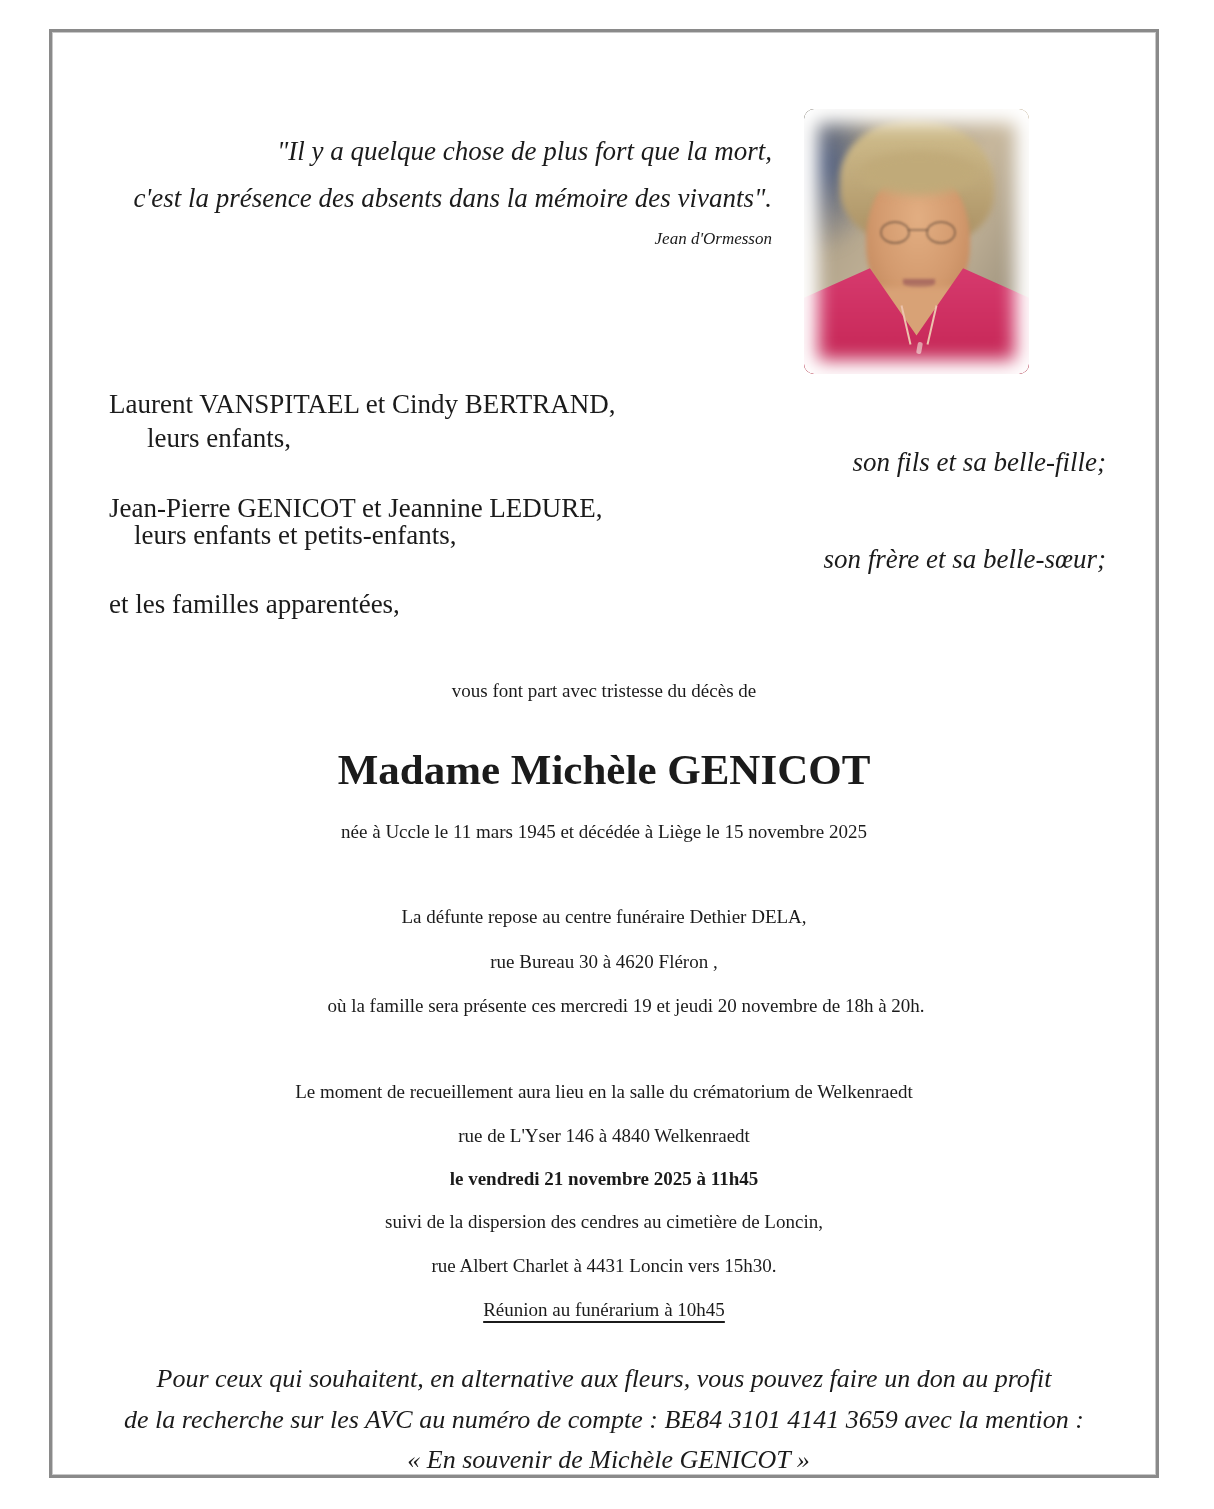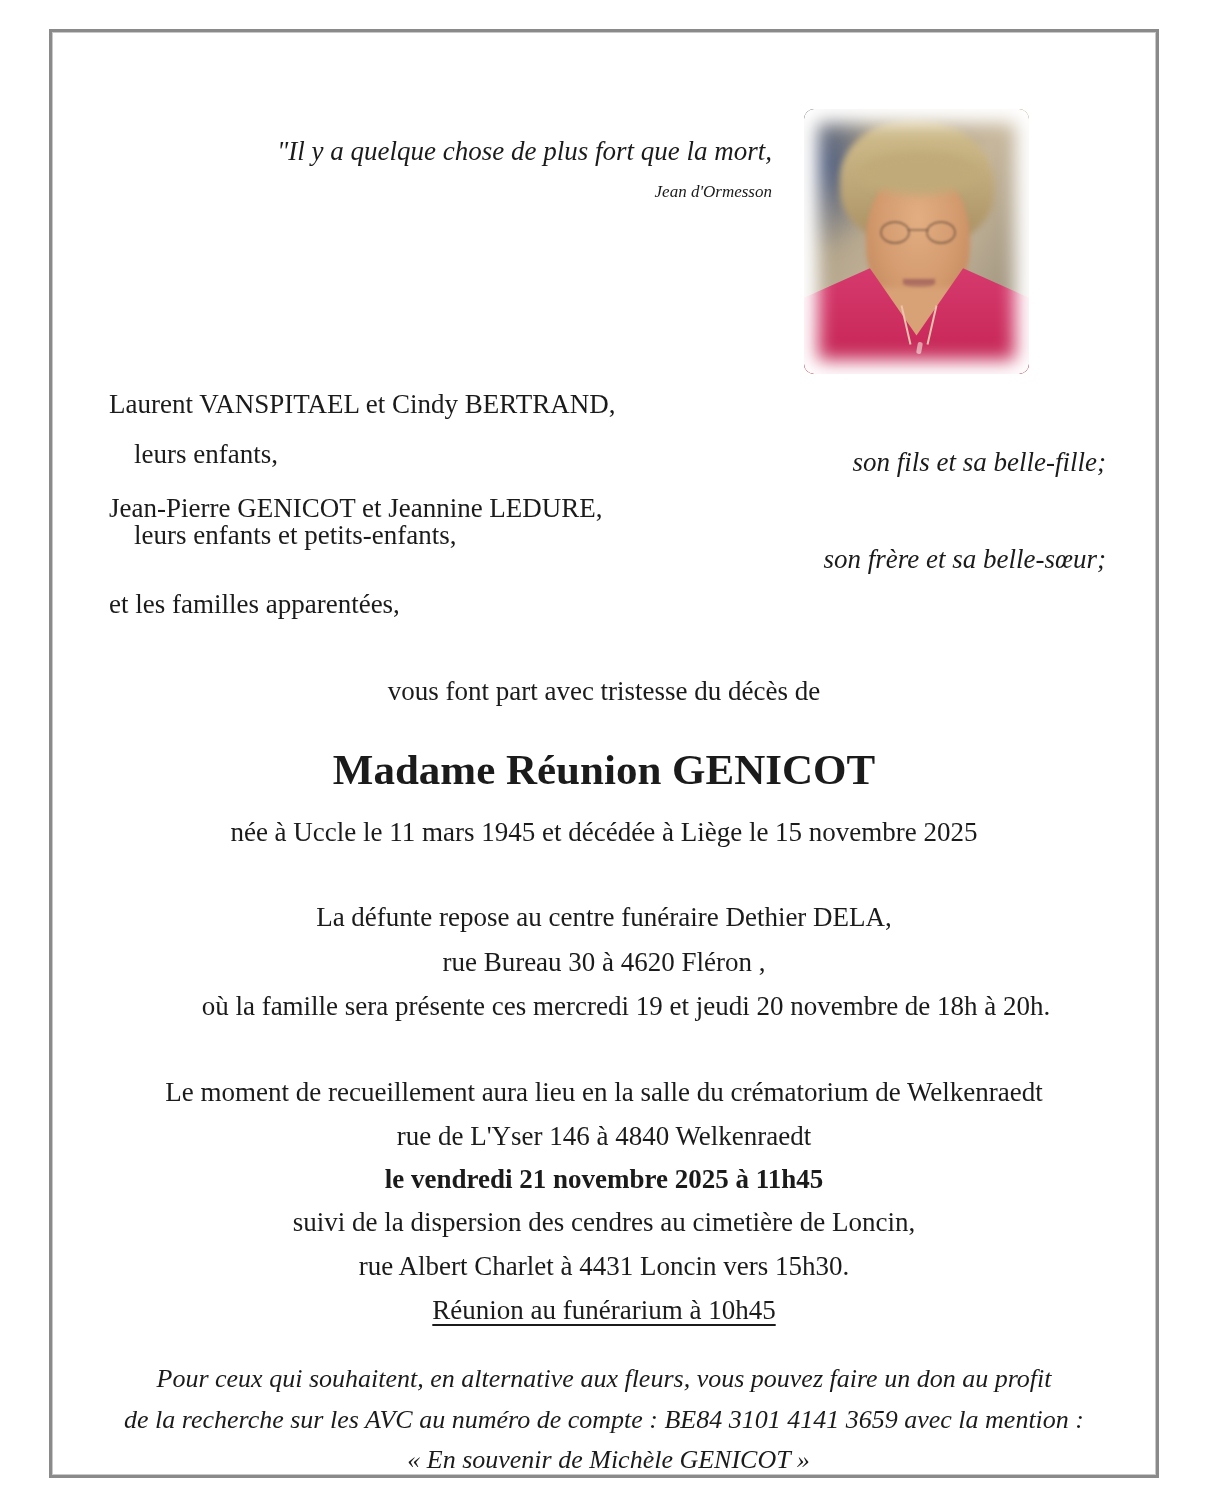--- a/index.html
+++ b/index.html
@@ -139,33 +139,33 @@
   }
   .fam-relation {
     position: absolute;
     right: 50px;
     font-size: 27px;
     line-height: 30px;
     font-style: italic;
     white-space: nowrap;
   }
   .names-1 { top: 357px; left: 57px; }
-  .sub-1   { top: 391px; left: 82px; margin-top: 16px; }
+  .sub-1   { top: 391px; left: 95px; }
   .rel-1   { top: 415px; }
   .names-2 { top: 461px; left: 57px; }
   .sub-2   { top: 488px; left: 82px; }
   .rel-2   { top: 512px; }
   .closing { top: 557px; left: 57px; }
   
   .cline {
     position: absolute;
     left: 0;
     width: 100%;
     text-align: center;
-    font-size: 27px;
+    font-size: 19px;
     line-height: 32px;
     white-space: nowrap;
   }
   .intro      { top: 643px; }
   .title      { top: 713px; font-size: 43px; line-height: 50px; font-weight: bold; }
   .dates      { top: 784px; }
   .viewing-1  { top: 869px; }
   .viewing-2  { top: 914px; }
   .viewing-3  { top: 958px; padding-left: 44px; }
   .ceremony-1 { top: 1044px; }
@@ -178,20 +178,21 @@
   .donation-2 { top: 1372px; font-style: italic; font-size: 26px; }
   .donation-3 { top: 1412px; font-style: italic; font-size: 26px; padding-left: 9px; }
 </style>
 </head>
 <body>
 
 <div class="frame">
 
   <div class="quote-block">
     <div class="quote-line">"Il y a quelque chose de plus fort que la mort,</div>
+    <div class="quote-line">c'est la présence des absents dans la mémoire des vivants".</div>
     <div class="quote-attr">Jean d'Ormesson</div>
   </div>
 
   <div class="photo">
     <div class="p-bg"></div>
     <div class="p-blue"></div>
     <div class="p-hair"></div>
     <div class="p-face"></div>
     <div class="p-bangs"></div>
     <div class="p-glass-l"></div>
@@ -210,21 +211,21 @@
   <div class="fam-names sub-1">leurs enfants,</div>
   <div class="fam-relation rel-1">son fils et sa belle-fille;</div>
 
   <div class="fam-names names-2">Jean-Pierre GENICOT et Jeannine LEDURE,</div>
   <div class="fam-names sub-2">leurs enfants et petits-enfants,</div>
   <div class="fam-relation rel-2">son frère et sa belle-sœur;</div>
 
   <div class="fam-names closing">et les familles apparentées,</div>
 
   <div class="cline intro">vous font part avec tristesse du décès de</div>
-  <div class="cline title">Madame Réunion GENICOT</div>
+  <div class="cline title">Madame Michèle GENICOT</div>
   <div class="cline dates">née à Uccle le 11 mars 1945 et décédée à Liège le 15 novembre 2025</div>
 
   <div class="cline viewing-1">La défunte repose au centre funéraire Dethier DELA,</div>
   <div class="cline viewing-2">rue Bureau 30 à 4620 Fléron ,</div>
   <div class="cline viewing-3">où la famille sera présente ces mercredi 19 et jeudi 20 novembre de 18h à 20h.</div>
 
   <div class="cline ceremony-1">Le moment de recueillement aura lieu en la salle du crématorium de Welkenraedt</div>
   <div class="cline ceremony-2">rue de L'Yser 146 à 4840 Welkenraedt</div>
   <div class="cline ceremony-3">le vendredi 21 novembre 2025 à 11h45</div>
   <div class="cline ceremony-4">suivi de la dispersion des cendres au cimetière de Loncin,</div>

